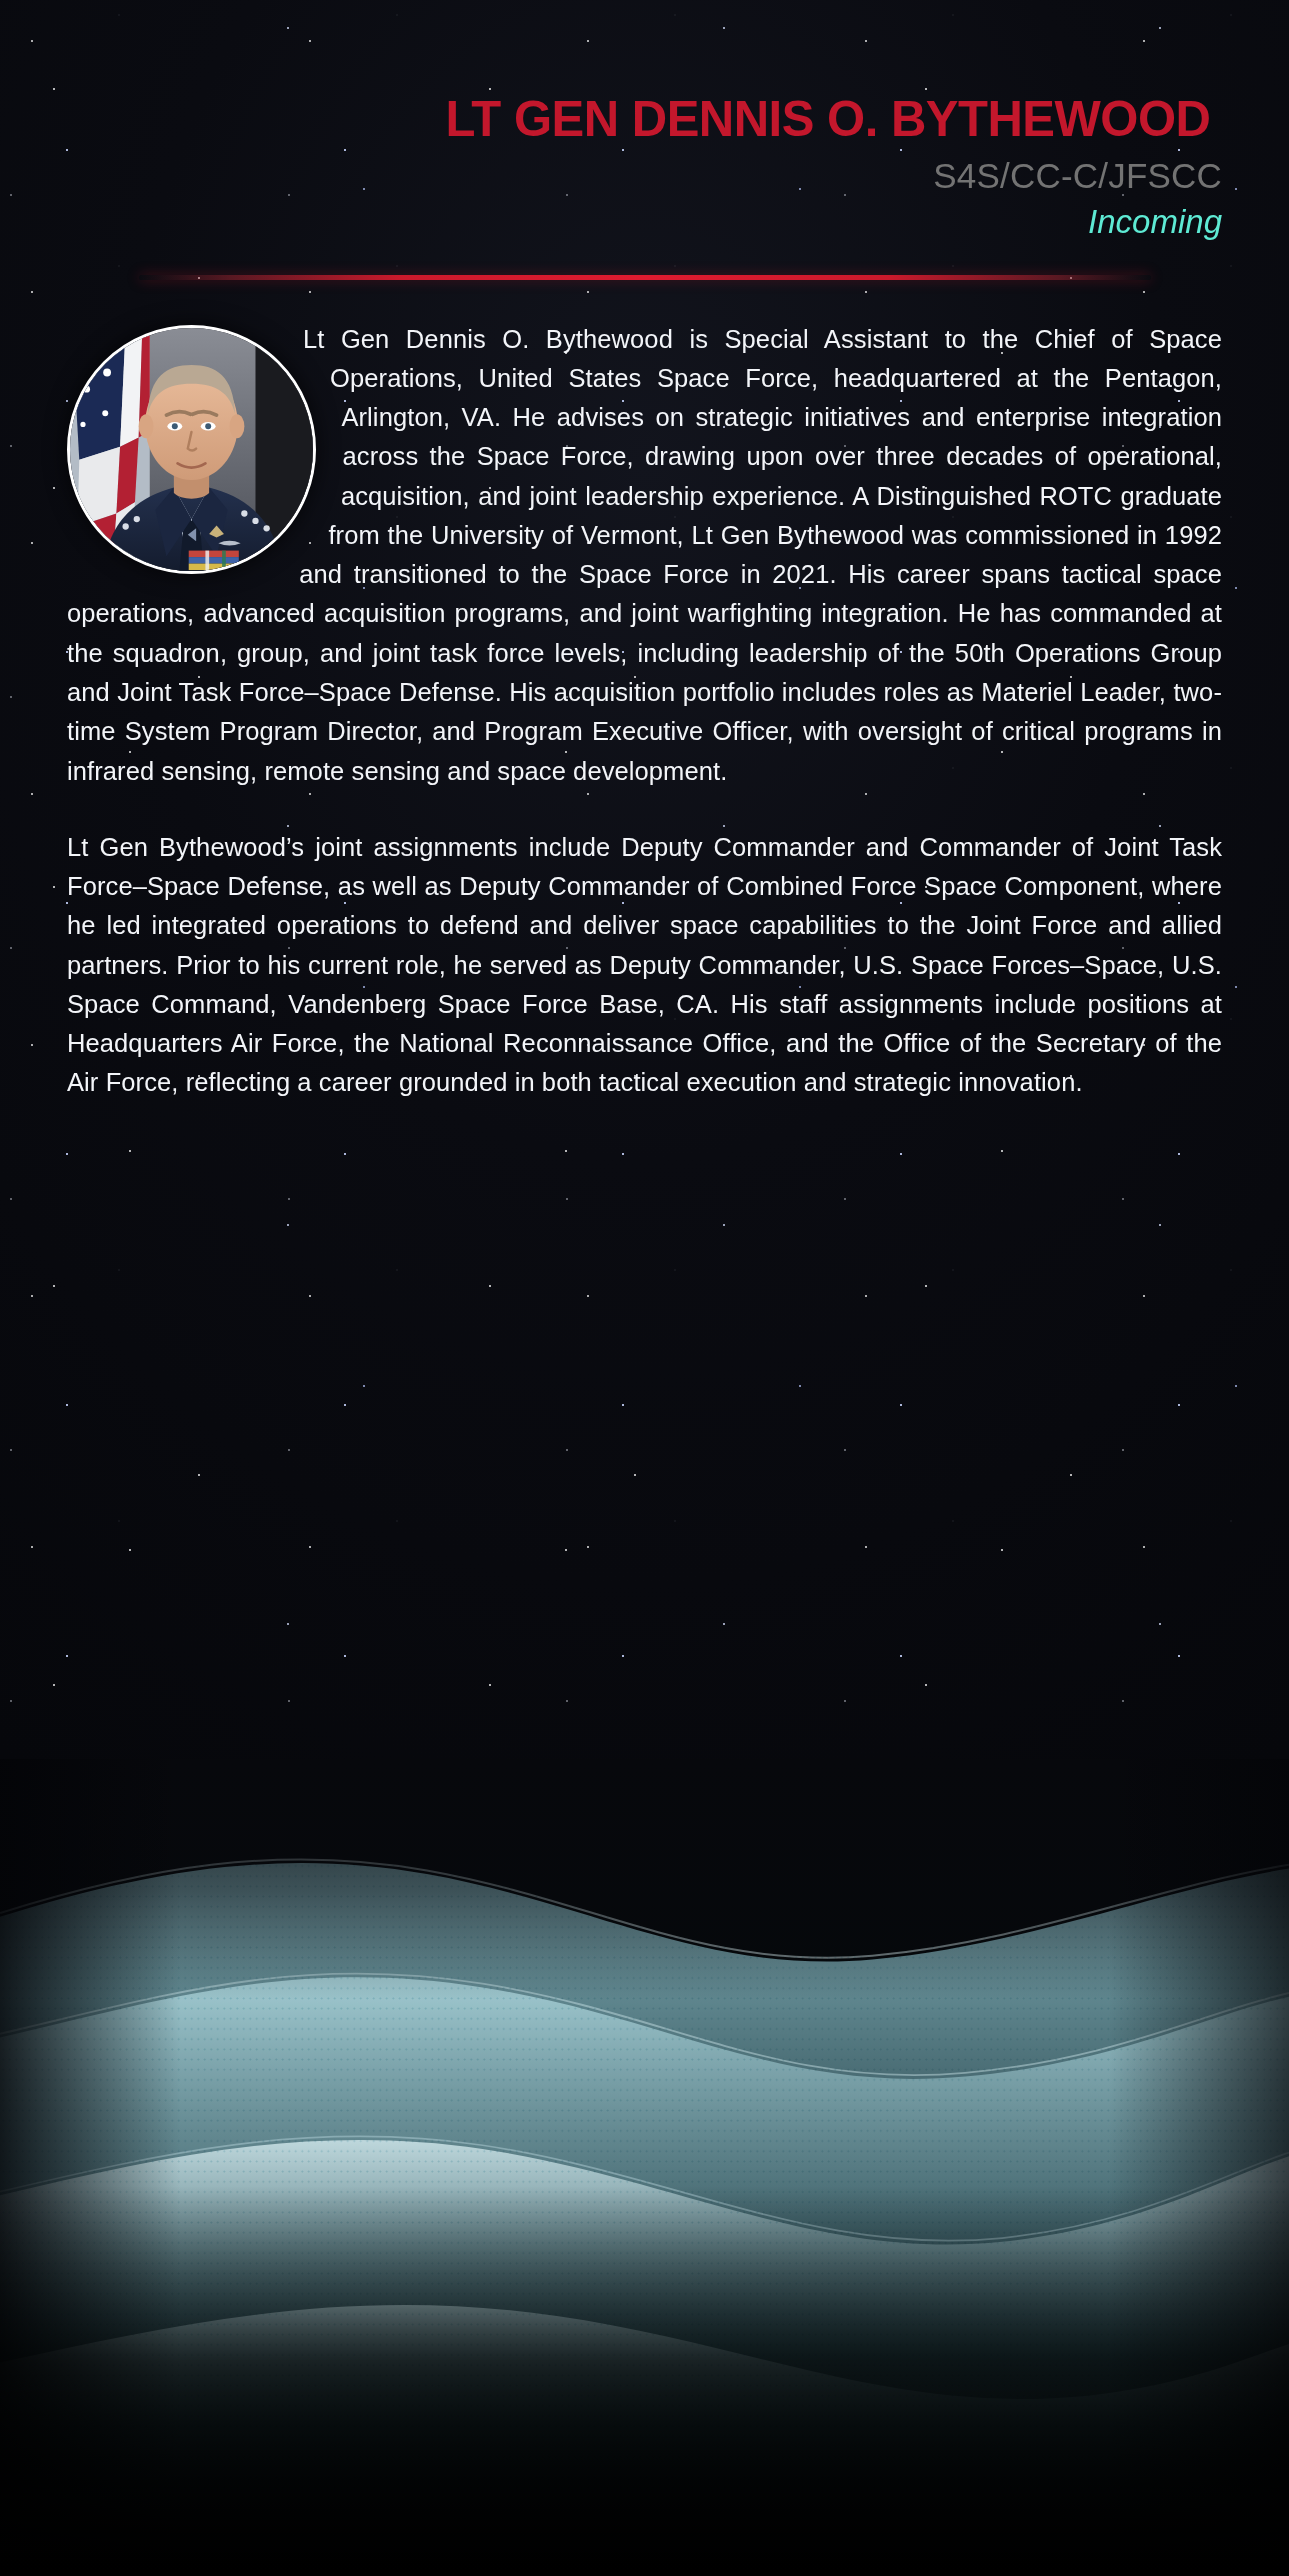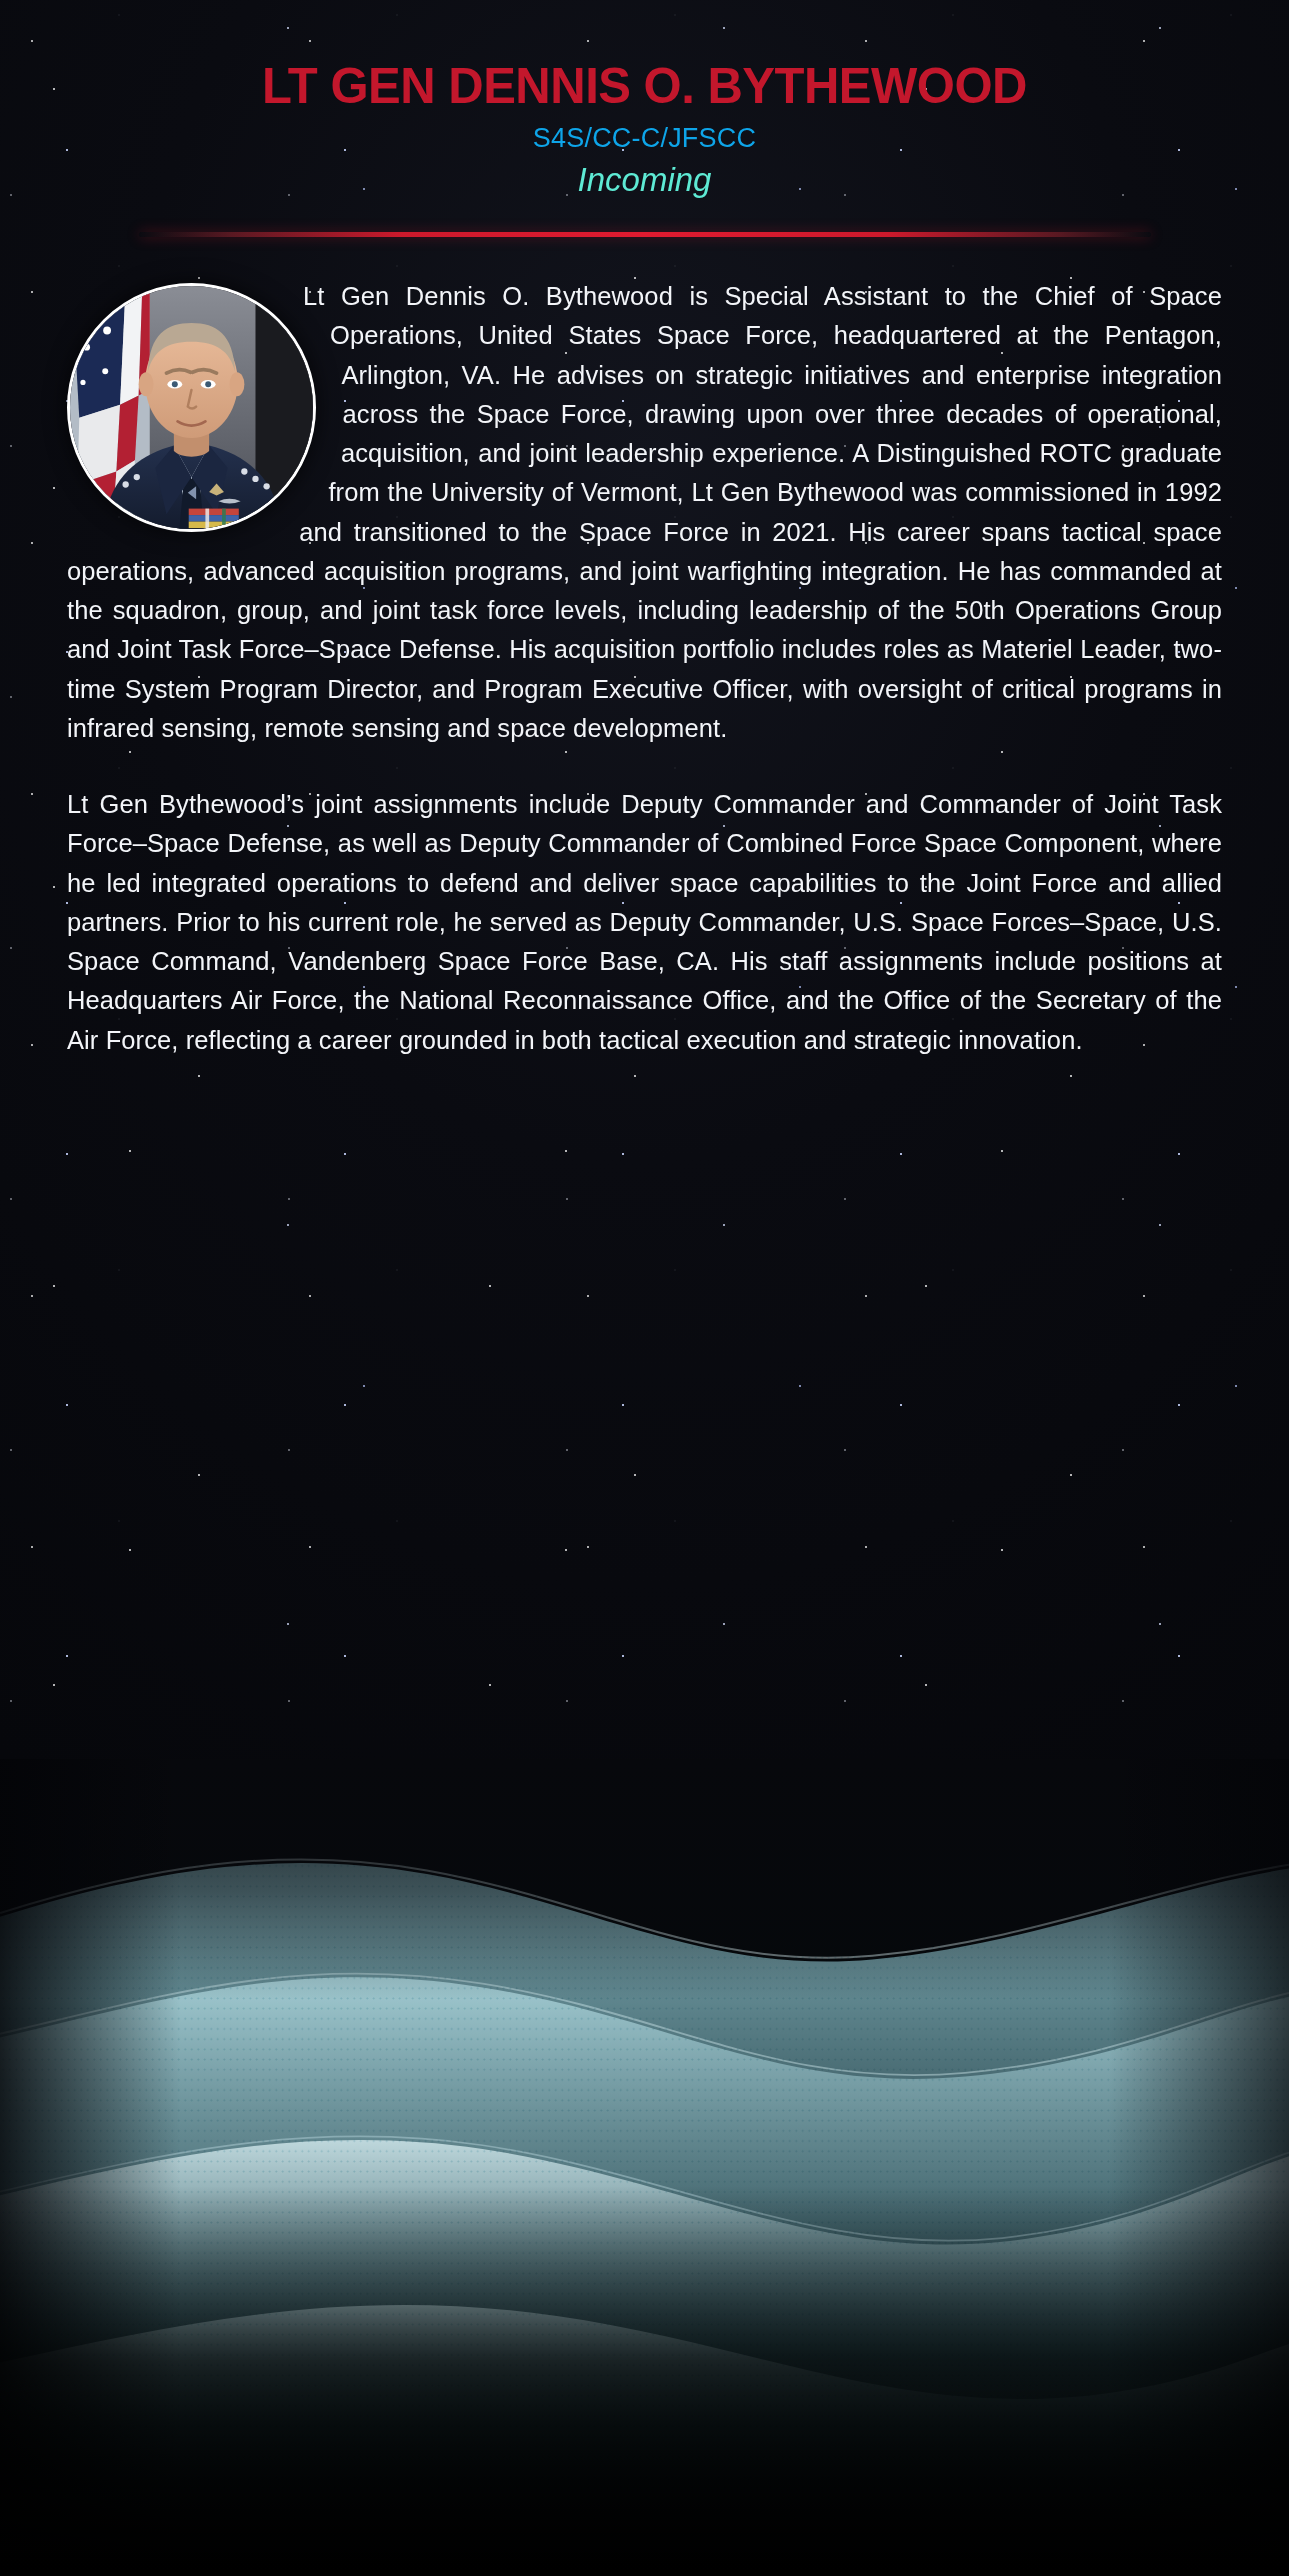--- a/index.html
+++ b/index.html
@@ -101,35 +101,35 @@
   }
 
   
   .content {
     position: relative;
     z-index: 5;
     padding: 0 67px;
   }
 
   
-  .header { text-align: center; padding-top: 60px; }
+  .header { text-align: right; padding-top: 93px; }
   .name-title {
     margin: 0;
     font-size: 50px;
     font-weight: 700;
     letter-spacing: -0.5px;
     color: #c3172c;
     line-height: 1.05;
     transform: scaleX(0.98);
   }
   .rank-line {
     margin: 9.3px 0 0 0;
-    font-size: 27px;
+    font-size: 35px;
     font-weight: 400;
-    color: #0ea5e9;
+    color: #737373;
     line-height: 1.2;
     letter-spacing: 0.2px;
   }
   .status-line {
     margin: 5.6px 0 0 0;
     font-size: 33px;
     font-style: italic;
     font-weight: 400;
     color: #5eead4;
     line-height: 1.2;

